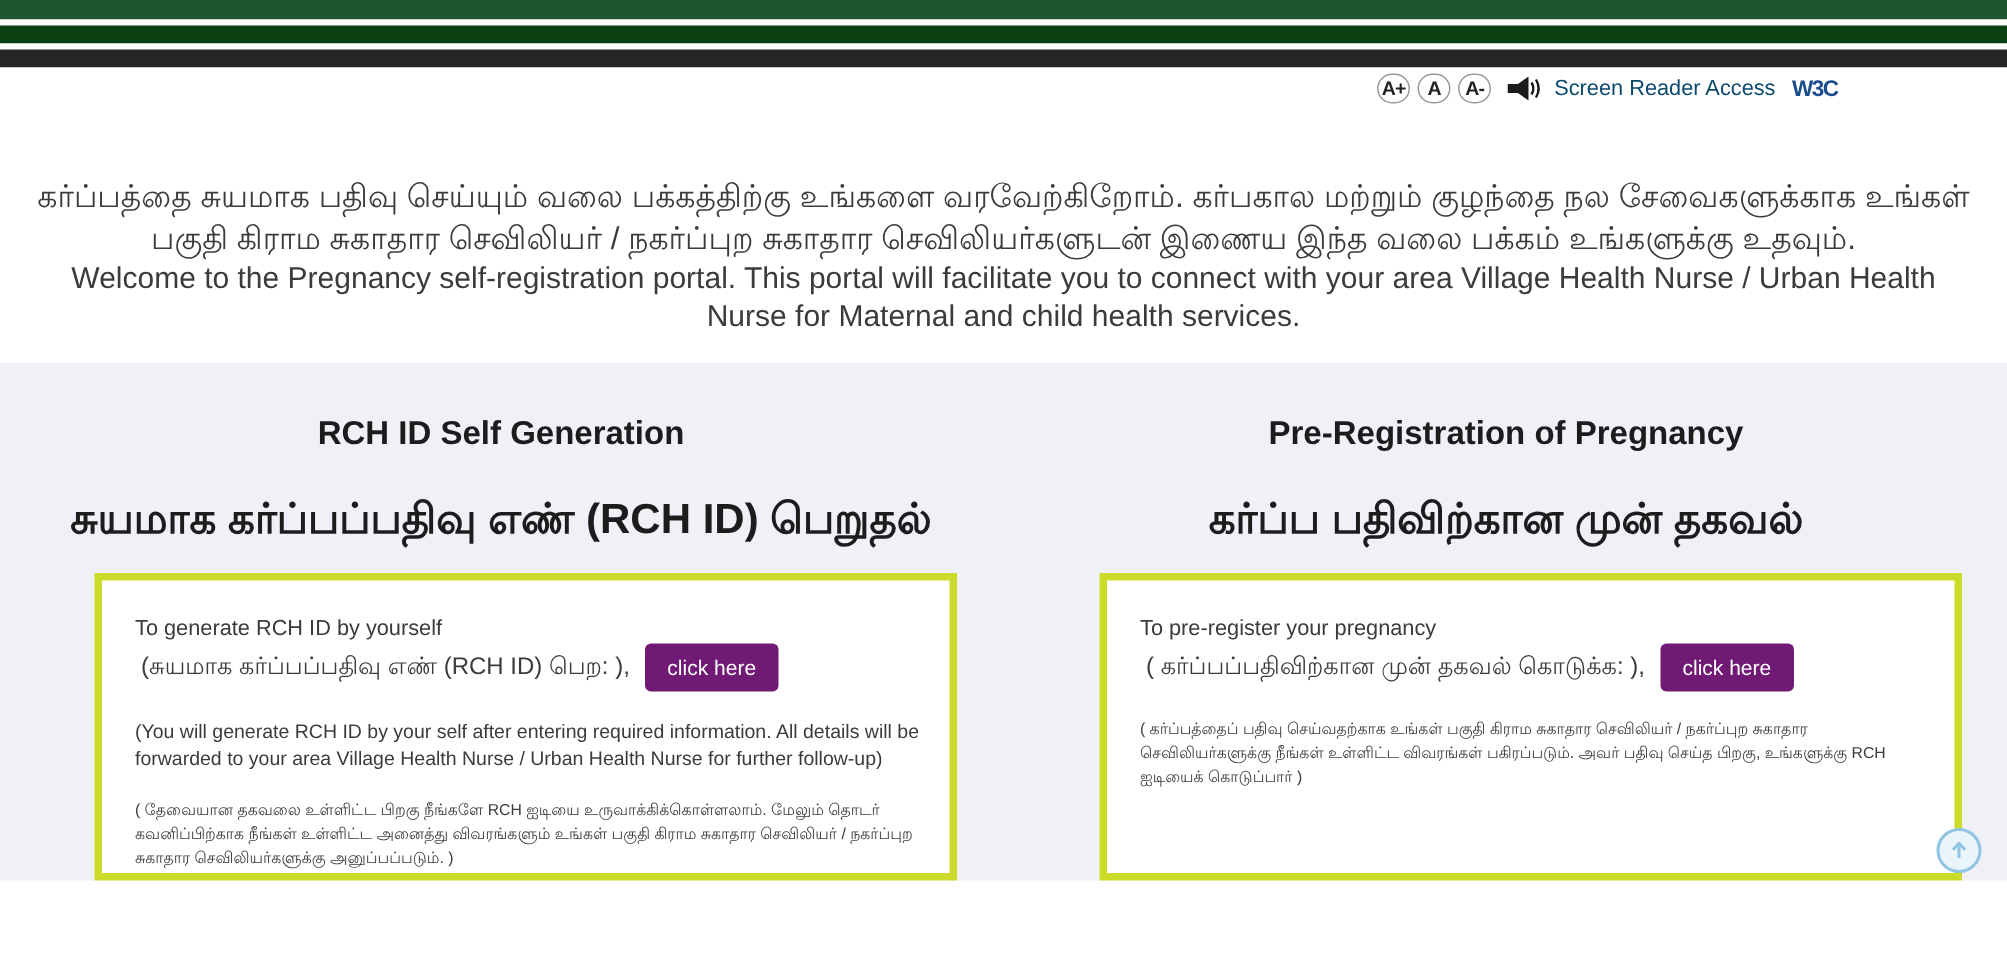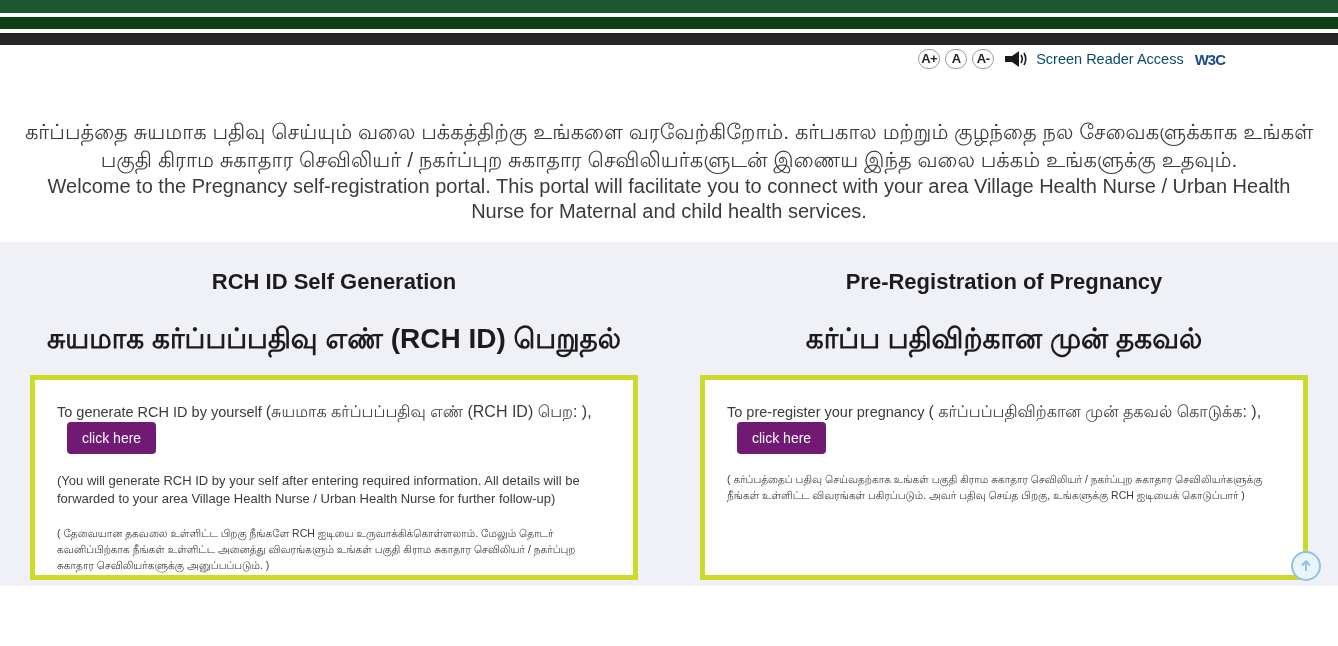--- a/index.html
+++ b/index.html
@@ -108,38 +108,39 @@
     gap: 62px;
     padding: 0 30px;
   }
   .card-col { width: 614px; }
 
   .card-title-en {
     text-align: center;
     font-size: 22px;
     font-weight: 700;
     color: #1c1c1c;
-    margin: 0;
+    margin: 7px;
     line-height: 28px;
   }
   .card-title-ta {
     text-align: center;
     font-size: 28px;
     font-weight: 700;
     color: #1c1c1c;
     margin: 28px 0 0 0;
     line-height: 30px;
   }
 
   .card-box {
     margin-top: 21px;
     border: 5px solid #ccdb2a;
     background: #ffffff;
     height: 205px;
     padding: 22px 20px 0 22px;
+    margin-left: 33px;
   }
 
   .card-lead {
     font-size: 14px;
     color: #3b3b3b;
     line-height: 20px;
     display: flex;
     align-items: center;
     flex-wrap: wrap;
     gap: 0;

